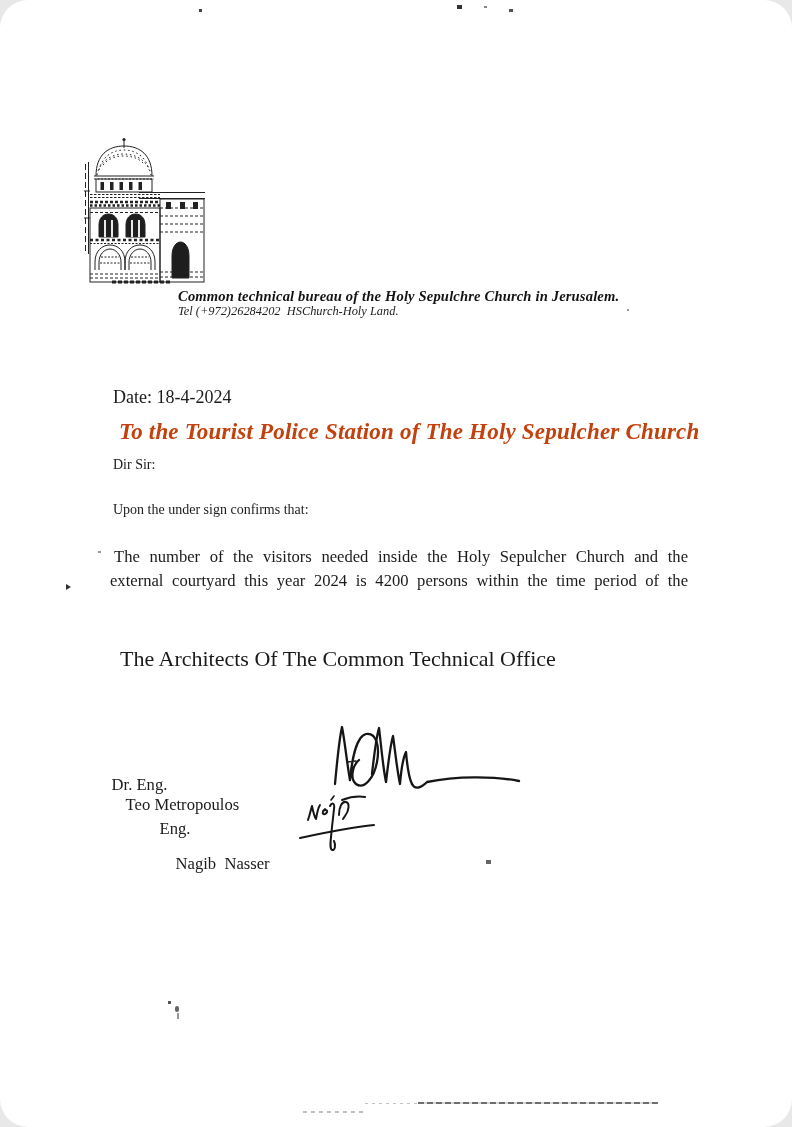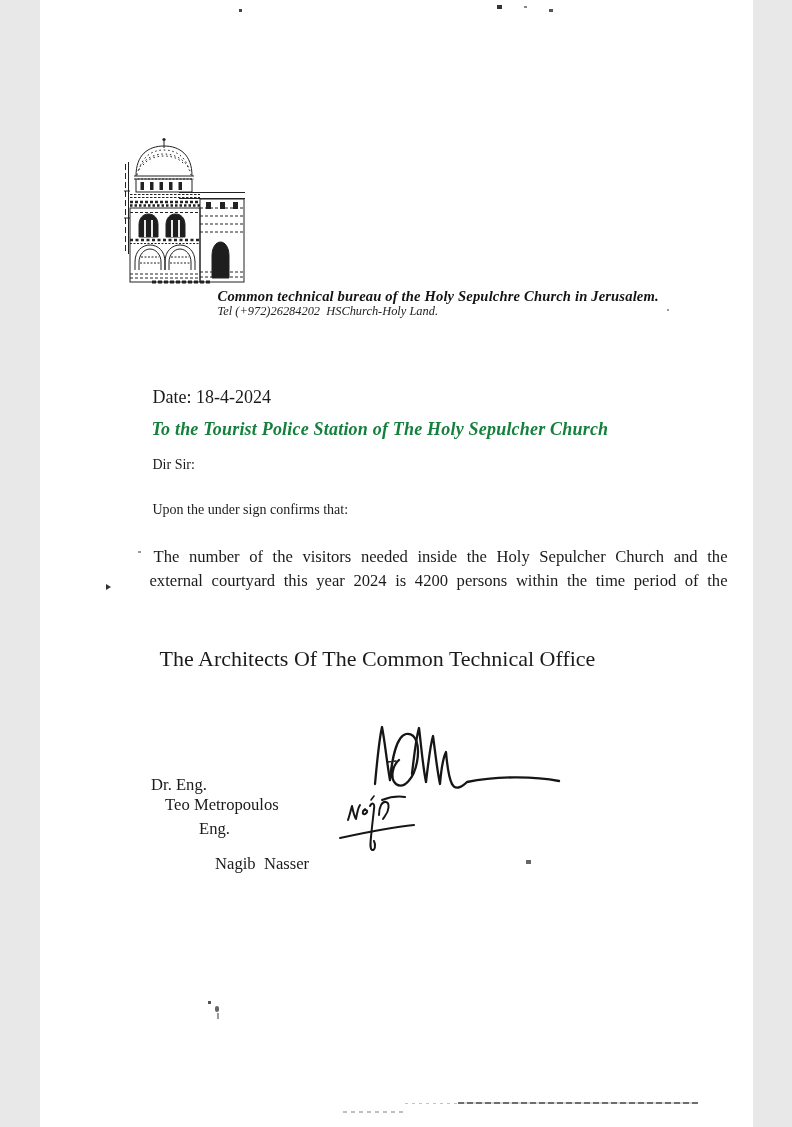--- a/index.html
+++ b/index.html
@@ -1,25 +1,25 @@
 <!DOCTYPE html>
 <html><head>
 <meta charset="utf-8">
 <style>
   html,body{margin:0;padding:0;background:#e8e8e8;}
   .page{
-    position:relative;width:713px;height:1127px;background:#ffffff;
+    position:relative;width:792px;height:1127px;background:#ffffff;
     font-family:"Liberation Serif","DejaVu Serif",serif;color:#1b1b1b;
-    overflow:hidden;margin:0 auto;
+    overflow:hidden;margin:0 auto;border-radius:28px;
   }
   .abs{position:absolute;}
   .org-line{font-weight:bold;font-style:italic;font-size:14.6px;color:#131313;letter-spacing:.15px;white-space:pre;}
   .tel-line{font-style:italic;font-size:12.4px;color:#222;white-space:pre;}
   .date-line{font-size:18px;}
-  .recipient-line{font-weight:bold;font-style:italic;font-size:18px;color:#15803d;letter-spacing:.2px;}
+  .recipient-line{font-weight:bold;font-style:italic;font-size:23px;color:#c2410c;letter-spacing:.2px;margin-left:7px;}
   .text-line{font-size:14px;}
   .body-par{font-size:16.6px;line-height:24.2px;width:578px;}
   .body-par .jline{text-align:justify;text-align-last:justify;}
   .body-par .l1{text-indent:4px;}
   .closing{font-size:22px;line-height:22.6px;}
   .closing div{white-space:pre;}
   .sig-row{font-size:16.6px;white-space:pre;}
   .sig-title{display:inline-block;}
   .sig-name{display:inline-block;white-space:pre;}
   .speck{position:absolute;background:#555;}

